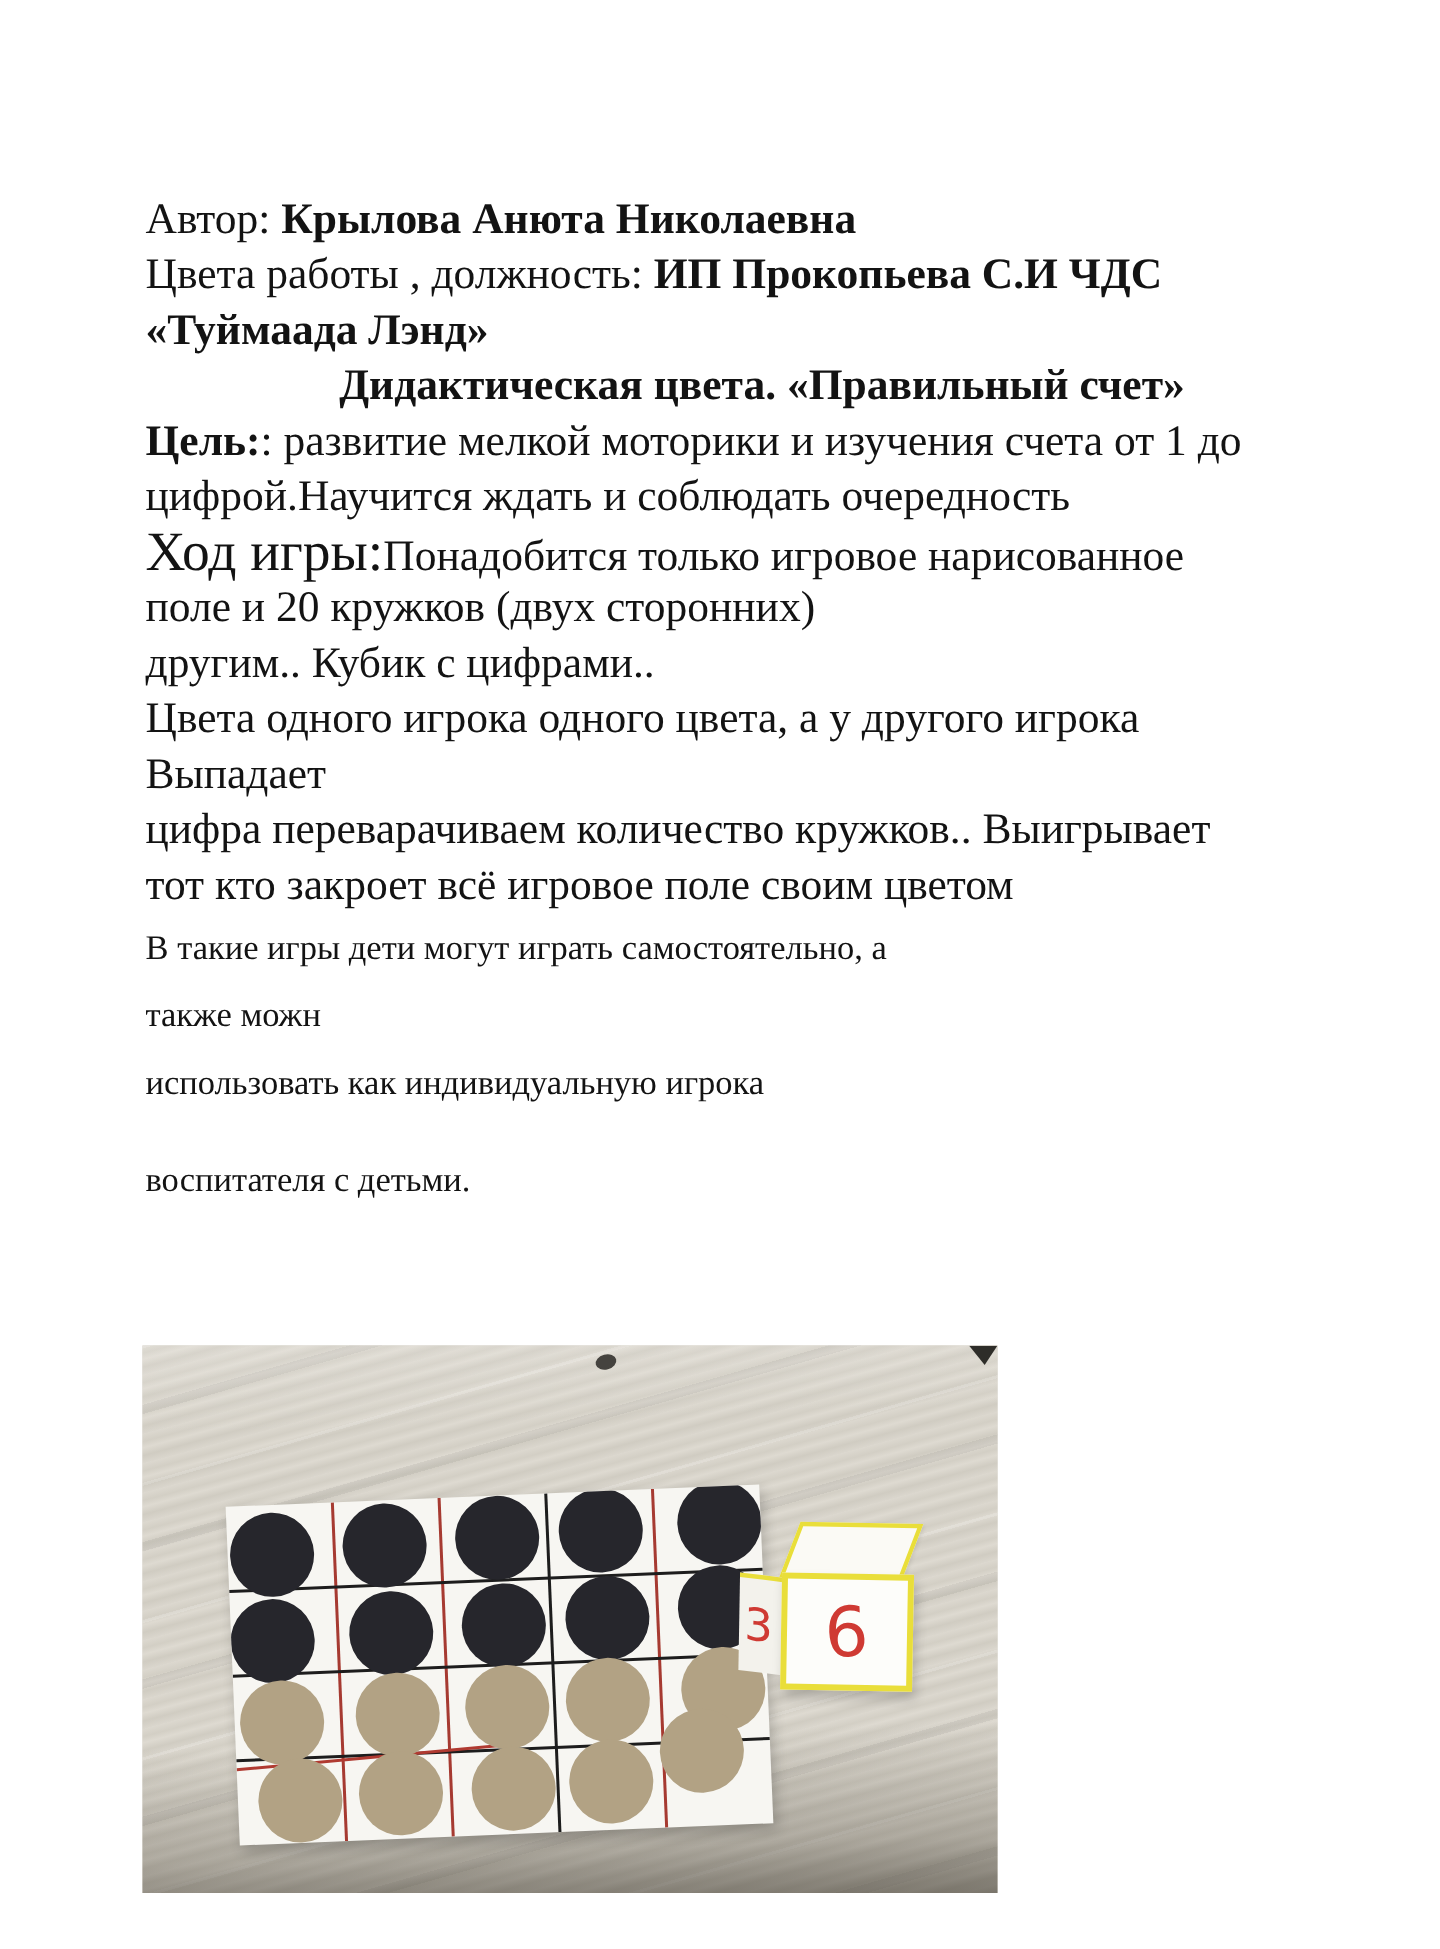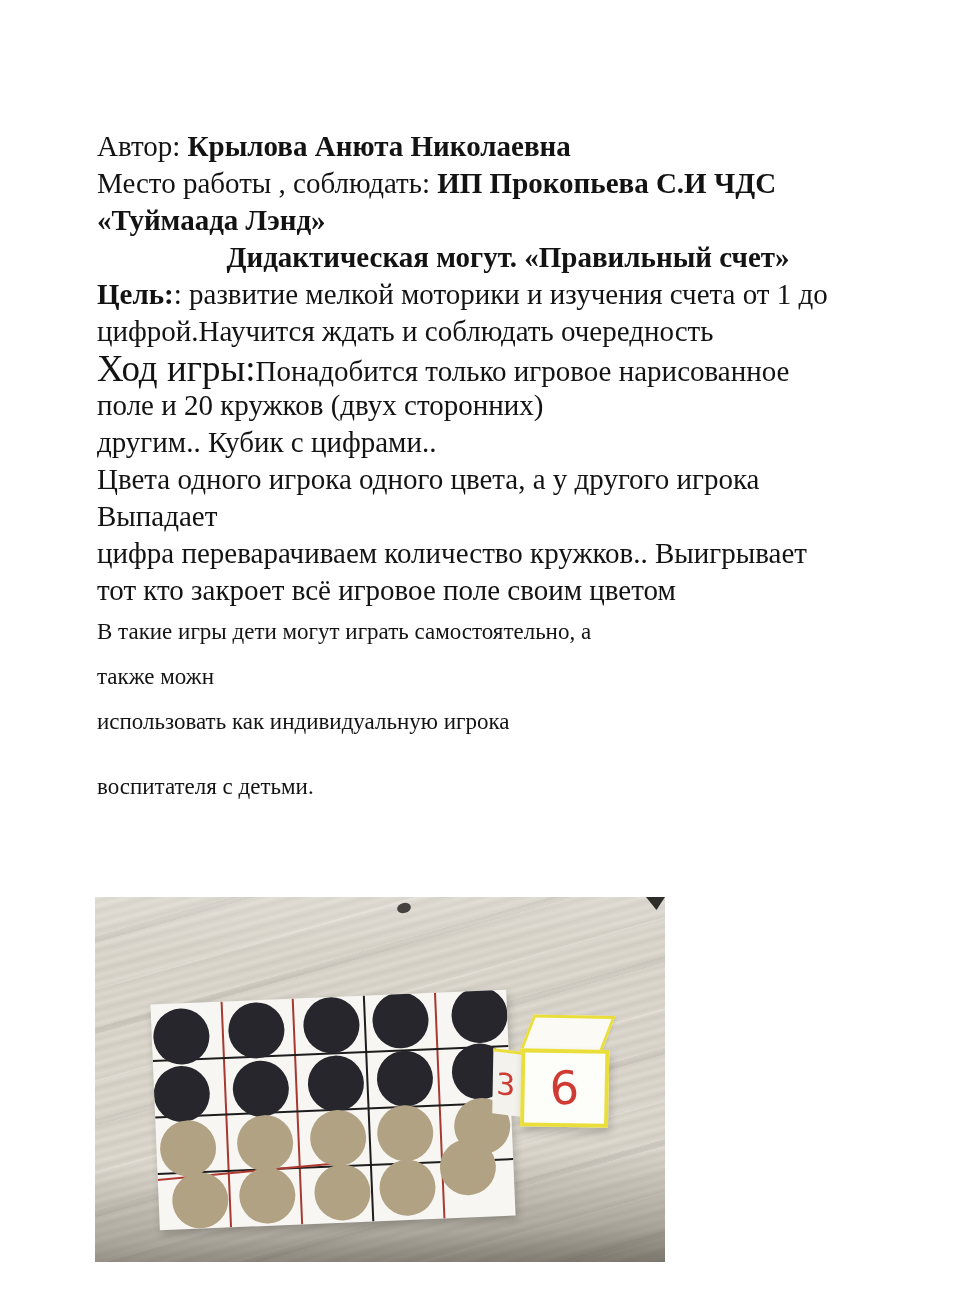--- a/index.html
+++ b/index.html
@@ -64,23 +64,23 @@
     font-size:30px;color:#cf3a33;font-family:"DejaVu Sans",sans-serif;transform:translateX(-2px);
   }
 </style>
 </head>
 <body>
 
 <div class="page">
 
   <div class="textblock" id="textblock">
       <div class="line"><span class="run-n">Автор: </span><span class="run-b">Крылова Анюта Николаевна</span></div>
-      <div class="line"><span class="run-n">Место работы , соблюдать: </span><span class="run-b">ИП Прокопьева С.И ЧДС</span></div>
+      <div class="line"><span class="run-n">Цвета работы , должность: </span><span class="run-b">ИП Прокопьева С.И ЧДС</span></div>
       <div class="line"><span class="run-b">«Туймаада Лэнд»</span></div>
-      <div class="line center"><span class="run-b">Дидактическая могут. «Правильный счет»</span></div>
+      <div class="line center"><span class="run-b">Дидактическая цвета. «Правильный счет»</span></div>
       <div class="line"><span class="run-b">Цель:</span><span class="run-n">: развитие мелкой моторики и изучения счета от 1 до</span></div>
       <div class="line"><span class="run-n">цифрой.Научится ждать и соблюдать очередность</span></div>
       <div class="line"><span class="run-xl">Ход игры:</span><span class="run-n">Понадобится только игровое нарисованное</span></div>
       <div class="line"><span class="run-n">поле и 20 кружков (двух сторонних)</span></div>
       <div class="line"><span class="run-n">другим.. Кубик с цифрами..</span></div>
       <div class="line"><span class="run-n">Цвета одного игрока одного цвета, а у другого игрока</span></div>
       <div class="line"><span class="run-n">Выпадает</span></div>
       <div class="line"><span class="run-n">цифра переварачиваем количество кружков.. Выигрывает</span></div>
       <div class="line"><span class="run-n">тот кто закроет всё игровое поле своим цветом</span></div>
       <div class="line lg"><span class="run-n">В такие игры дети могут играть самостоятельно, а</span></div>

